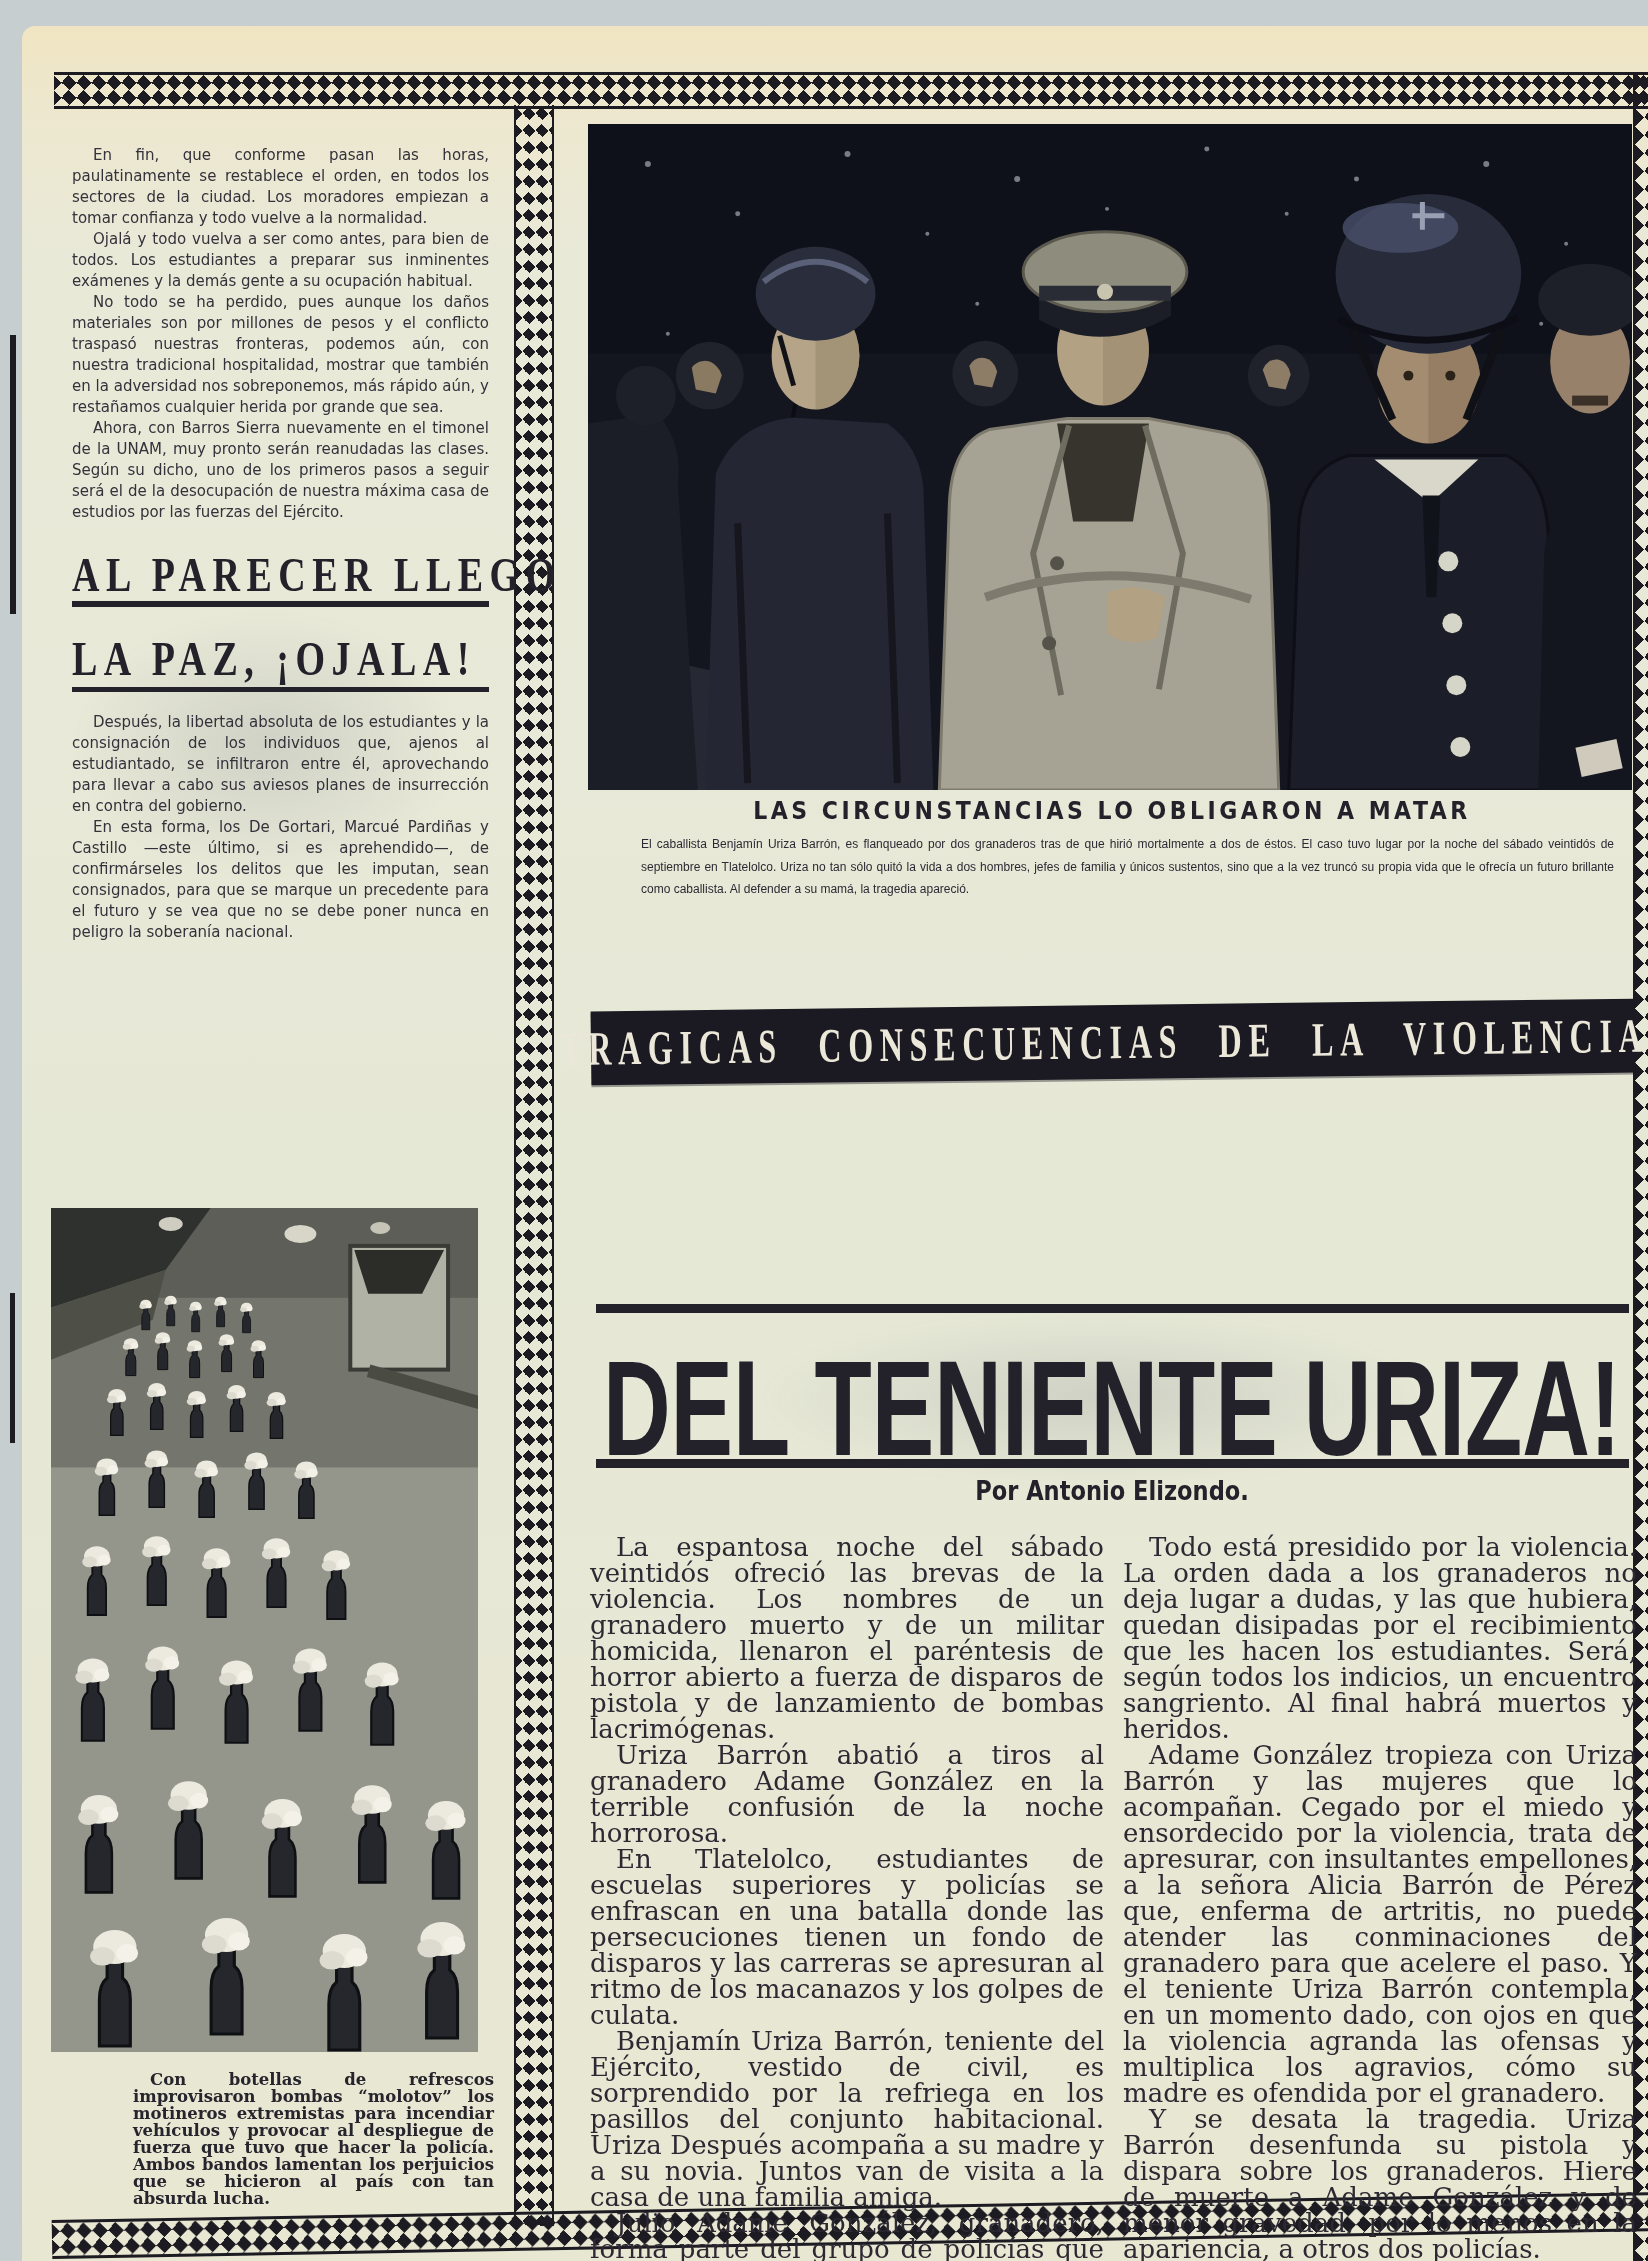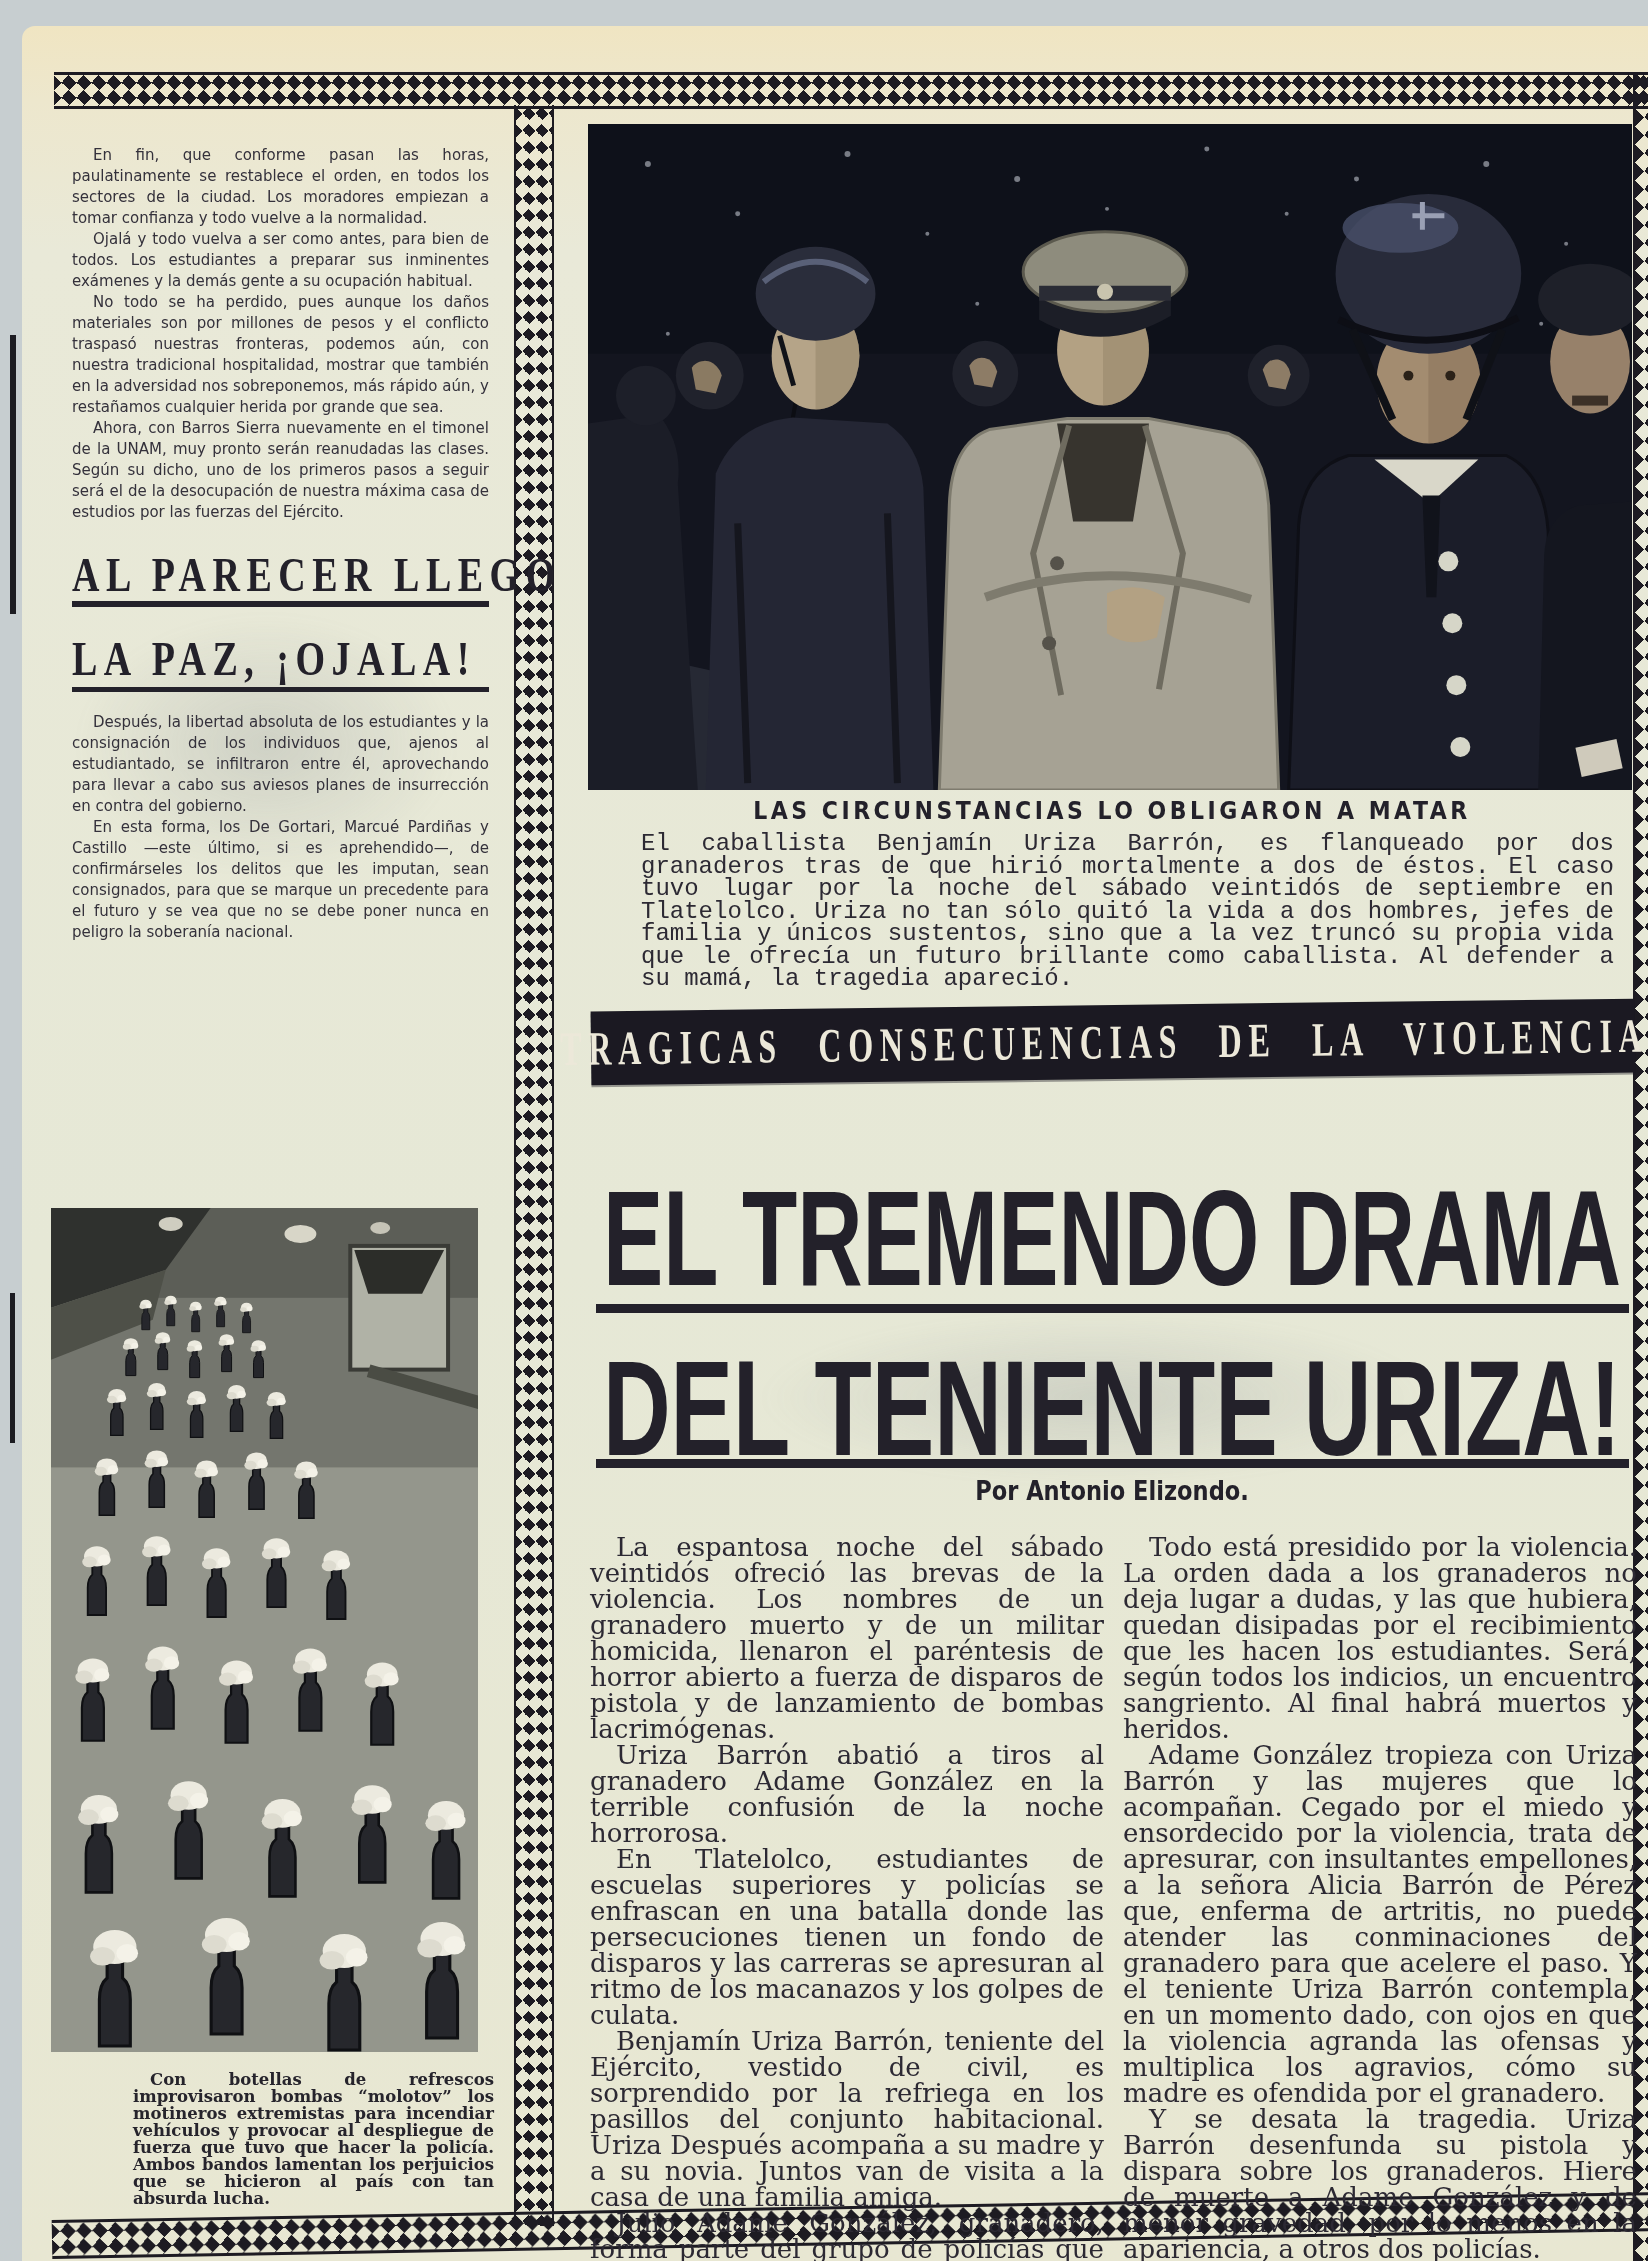--- a/index.html
+++ b/index.html
@@ -35,22 +35,22 @@
        font-weight:bold;font-size:38px;letter-spacing:6.5px;white-space:nowrap;
        transform:scale(1,1.28);transform-origin:left bottom;}
   .lc-rule{height:5.5px;background:#23212a;margin:13px 0 17px 0;}
   .lc-rule2{height:5.5px;background:#23212a;margin:15px 0 20px 0;}
 
   
   .caption-title{position:absolute;left:566px;top:772px;width:1048px;text-align:center;
        color:#23212a;font-weight:bold;font-size:22px;letter-spacing:3.5px;
        transform:scale(1,1.1);}
   .caption-body{position:absolute;left:619px;top:807px;width:973px;margin:0;
-       font-family:Liberation Mono, monospace;color:#2c2933;
-       font-size:24px;line-height:22.5px;text-align:justify;}
+       font-family:Liberation Sans, sans-serif;color:#2c2933;
+       font-size:12px;line-height:22.5px;text-align:justify;}
   .banner{position:absolute;left:569px;top:979px;width:1044px;height:74px;
        background:#1b1922;transform:rotate(-0.7deg);display:flex;align-items:center;justify-content:center;
        box-shadow:0 2px 0 rgba(27,25,34,.4);}
   .banner span{color:#ece8d9;font-family:"Liberation Serif","DejaVu Serif",serif;font-weight:bold;
        font-size:32px;letter-spacing:0.21em;word-spacing:0.65em;white-space:nowrap;
        transform:scale(1,1.5);}
   .headline{position:absolute;left:566px;width:1048px;}
   .hl-rule{position:absolute;left:574px;width:1033px;height:8.5px;background:#23212a;}
   .byline{position:absolute;left:566px;top:1451px;width:1048px;text-align:center;color:#23212a;
        font-weight:bold;font-size:23.5px;transform:scale(0.96,1.15);}
@@ -187,27 +187,20 @@
       </svg>
     </figure>
 
     <div class="caption-title">LAS CIRCUNSTANCIAS LO OBLIGARON A MATAR</div>
     <p class="caption-body">El caballista Benjamín Uriza Barrón, es flanqueado por dos granaderos tras de que hirió mortalmente a dos de éstos. El caso tuvo lugar por la noche del sábado veintidós de septiembre en Tlatelolco. Uriza no tan sólo quitó la vida a dos hombres, jefes de familia y únicos sustentos, sino que a la vez truncó su propia vida que le ofrecía un futuro brillante como caballista. Al defender a su mamá, la tragedia apareció.</p>
 
     <div class="banner">
       <span>TRAGICAS CONSECUENCIAS DE LA VIOLENCIA!</span>
     </div>
 
-    <div class="headline" style="top:1122px;">
-      <svg width="1048" height="160" viewBox="0 0 2100 320">
-        <g transform="scale(1,1.32)">
-          <text x="1050" y="208" text-anchor="middle" textLength="2040" lengthAdjust="spacingAndGlyphs" font-family="Liberation Sans, DejaVu Sans, sans-serif" font-weight="bold" font-size="205" fill="#23212a">EL TREMENDO DRAMA</text>
-        </g>
-      </svg>
-    </div>
     <div class="hl-rule" style="top:1278px;"></div>
     <div class="headline" style="top:1292px;">
       <svg width="1048" height="160" viewBox="0 0 2100 320">
         <g transform="scale(1,1.32)">
           <text x="1050" y="208" text-anchor="middle" textLength="2040" lengthAdjust="spacingAndGlyphs" font-family="Liberation Sans, DejaVu Sans, sans-serif" font-weight="bold" font-size="205" fill="#23212a">DEL TENIENTE URIZA!</text>
         </g>
       </svg>
     </div>
     <div class="hl-rule" style="top:1433px;"></div>
 

